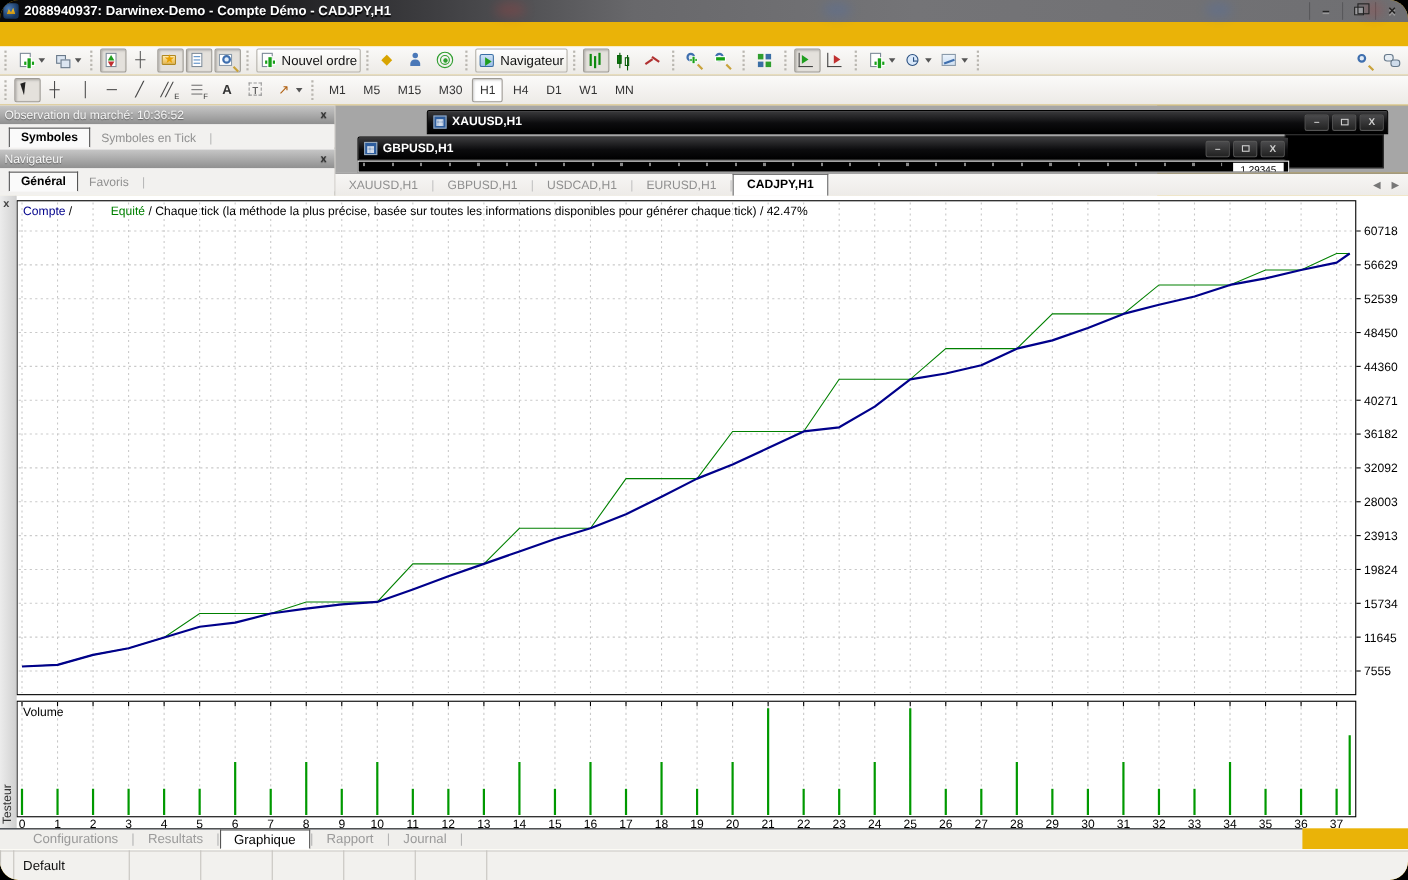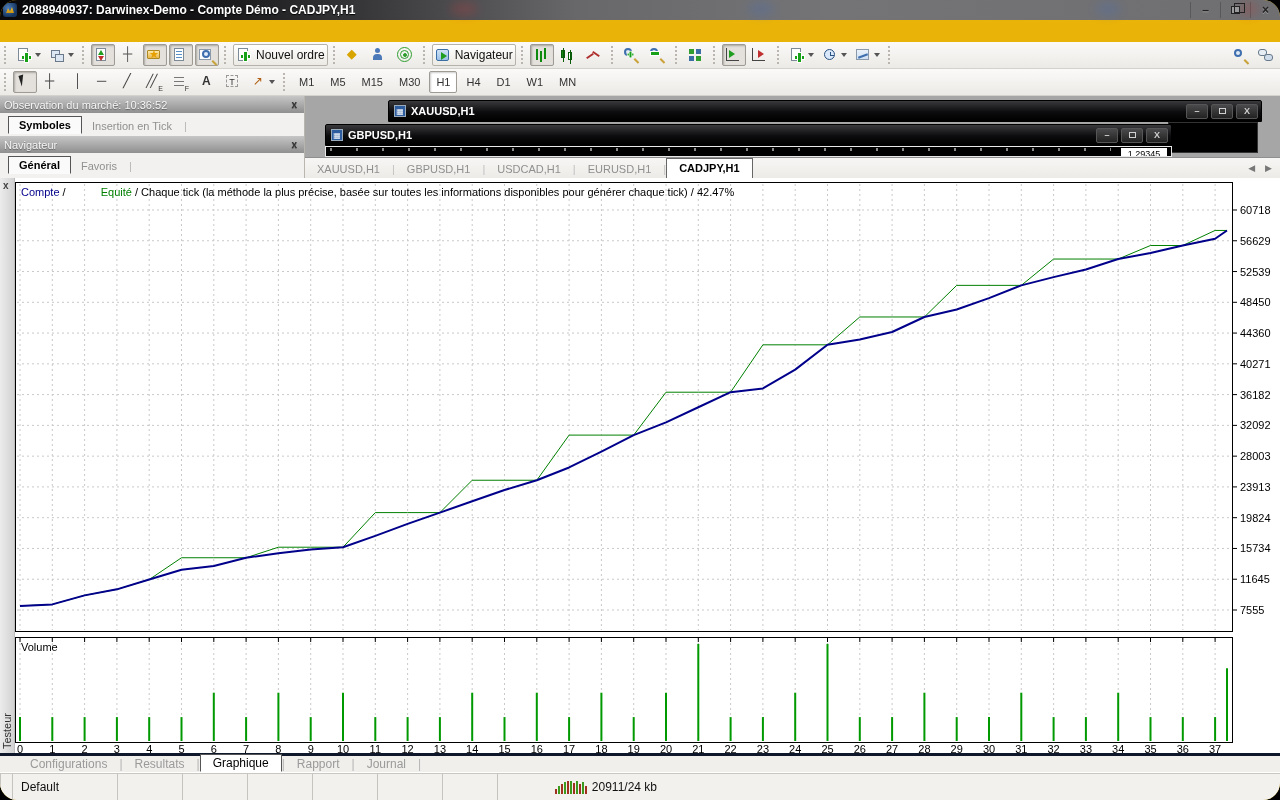--- a/index.html
+++ b/index.html
@@ -129,22 +129,22 @@
   .tester-strip{position:absolute;left:0;top:0;width:15px;height:575px;
     background:linear-gradient(90deg,#ececec,#d2d2d2);border-right:1px solid #bdbdbd;}
   .tester-close{position:absolute;left:3px;top:2px;font-size:10px;font-weight:bold;color:#444;}
   .tester-vlabel{position:absolute;left:1px;bottom:4px;font-size:11px;color:#333;
     writing-mode:vertical-rl;transform:rotate(180deg);}
   #chart-svg{position:absolute;left:15px;top:3px;}
   .legend{position:absolute;left:21px;top:8px;font-size:11px;color:#000;white-space:nowrap;}
   .legend .bal{color:#00008B;}
   .legend .eq{color:#008000;margin-left:32px;}
 
-  .tester-tabs{position:absolute;left:0;top:753px;width:1280px;height:19px;background:#f0efec;
-    border-top:3px solid #0f172a;display:flex;align-items:flex-end;padding-left:18px;}
+  .tester-tabs{position:absolute;left:0;top:753px;width:1184px;height:19px;background:#f0efec;
+    border-top:1px solid #0f172a;display:flex;padding-left:18px;}
   .ttab{font-size:12px;color:#9a9a9a;padding:1px 12px;}
   .ttab.active{color:#000;background:#fff;border:1px solid #555;border-bottom-color:#fff;font-weight:normal;}
   .ttab-sep{color:#b5b5b5;font-size:12px;padding:1px 0;}
 
   
   .statusbar{position:absolute;left:0;top:772px;width:1280px;height:28px;background:#f2f1ee;
     border-top:1px solid #fff;box-shadow:inset 0 1px 0 #c9c7c2;display:flex;align-items:stretch;font-size:12px;color:#111;}
   .sb-help{flex:1;display:flex;align-items:center;padding-left:6px;}
   .sb-cell{border-left:1px solid #c6c4bf;display:flex;align-items:center;padding:0 8px;}
   .sb-sm{width:12px;padding:0;}
@@ -411,21 +411,21 @@
     </div>
 
   <div class="workspace">
     <div class="dock" style="top:0;height:40px;">
       <div class="dock-title">
         <span>Observation du marché: 10:36:52</span>
         <span class="dock-close">x</span>
       </div>
       <div class="dock-tabs" id="mw-tabs">
           <span class="dtab active">Symboles</span>
-          <span class="dtab">Insertion en Tick</span>
+          <span class="dtab">Symboles en Tick</span>
           <span class="dtab-sep">|</span>
         </div>
     </div>
     <div class="dock" style="top:40px;height:42px;">
       <div class="dock-title">
         <span>Navigateur</span>
         <span class="dock-close">x</span>
       </div>
       <div class="dock-tabs" id="nav-tabs">
           <span class="dtab active">Général</span>
@@ -761,30 +761,14 @@
 
   <div class="statusbar">
     <div class="sb-cell sb-sm"></div>
     <div class="sb-cell sb-profile">Default</div>
     <div class="sb-cell sb-blank"></div>
     <div class="sb-cell sb-blank"></div>
     <div class="sb-cell sb-blank"></div>
     <div class="sb-cell sb-blank"></div>
     <div class="sb-cell sb-blank"></div>
     <div class="sb-cell sb-blank" style="width:55px"></div>
-    <div class="sb-cell sb-traffic">
-      <span class="traffic-icon">
-        <i style="height:5px"></i>
-          <i style="height:8px"></i>
-          <i style="height:10px"></i>
-          <i style="height:12px"></i>
-          <i style="height:13px"></i>
-          <i style="height:13px"></i>
-          <i style="height:11px"></i>
-          <i style="height:13px"></i>
-          <i style="height:10px"></i>
-          <i style="height:12px"></i>
-          <i style="height:8px"></i>
-      </span>
-      <span>20911/24 kb</span>
-    </div>
   </div>
 </div>
 
 </body></html>

